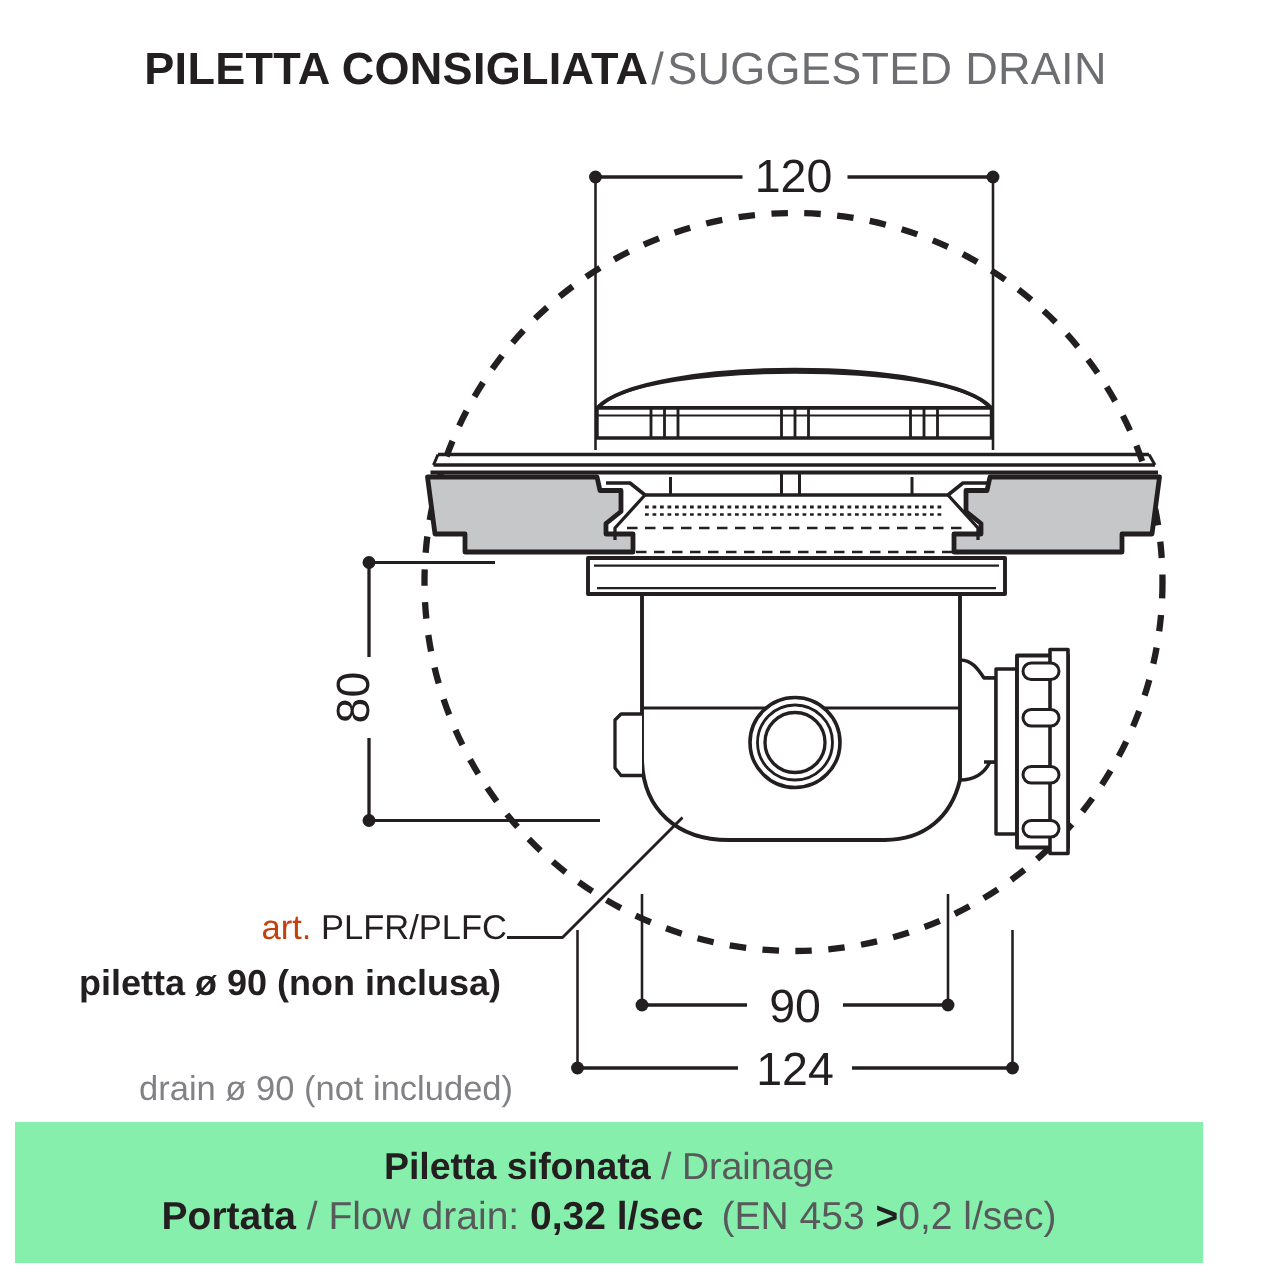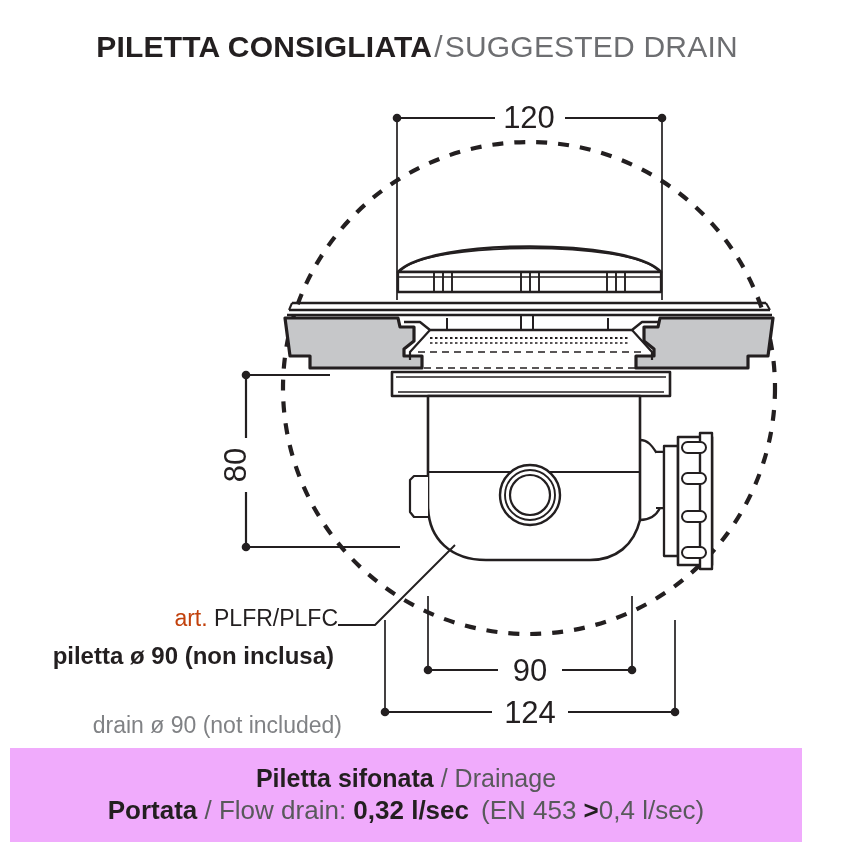--- a/index.html
+++ b/index.html
@@ -92,21 +92,21 @@
     margin-top: 36px;
   }
 
   
   #footer {
     position: absolute;
     left: 10px;
     top: 748px;
     width: 792px;
     height: 94px;
-    background: #f0abfc;
+    background: #86efac;
     display: flex;
     flex-direction: column;
     align-items: center;
     justify-content: center;
     box-sizing: border-box;
   }
   .foot-line {
     white-space: nowrap;
     line-height: 1.18;
   }
@@ -299,17 +299,17 @@
     <span class="lead">art. </span><span class="code">PLFR/PLFC</span>
   </div>
   <div class="annot annot-l2">piletta ø 90 (non inclusa)</div>
   <div class="annot annot-l3">drain ø 90 (not included)</div>
 
   <div id="footer">
     <div class="foot-line foot-line-1">
       <span class="fb">Piletta sifonata</span><span class="fl"> / </span><span class="fl">Drainage</span>
     </div>
     <div class="foot-line foot-line-2">
-      <span class="fb">Portata</span><span class="fl"> / </span><span class="fl">Flow drain: </span><span class="fb">0,32 l/sec</span><span class="fl" style="padding-left:12px">(EN 453 </span><span class="fgt">&gt;</span><span class="fl">0,4 l/sec)</span>
+      <span class="fb">Portata</span><span class="fl"> / </span><span class="fl">Flow drain: </span><span class="fb">0,32 l/sec</span><span class="fl" style="padding-left:12px">(EN 453 </span><span class="fgt">&gt;</span><span class="fl">0,2 l/sec)</span>
     </div>
   </div>
 
 </div>
 
 </body></html>

